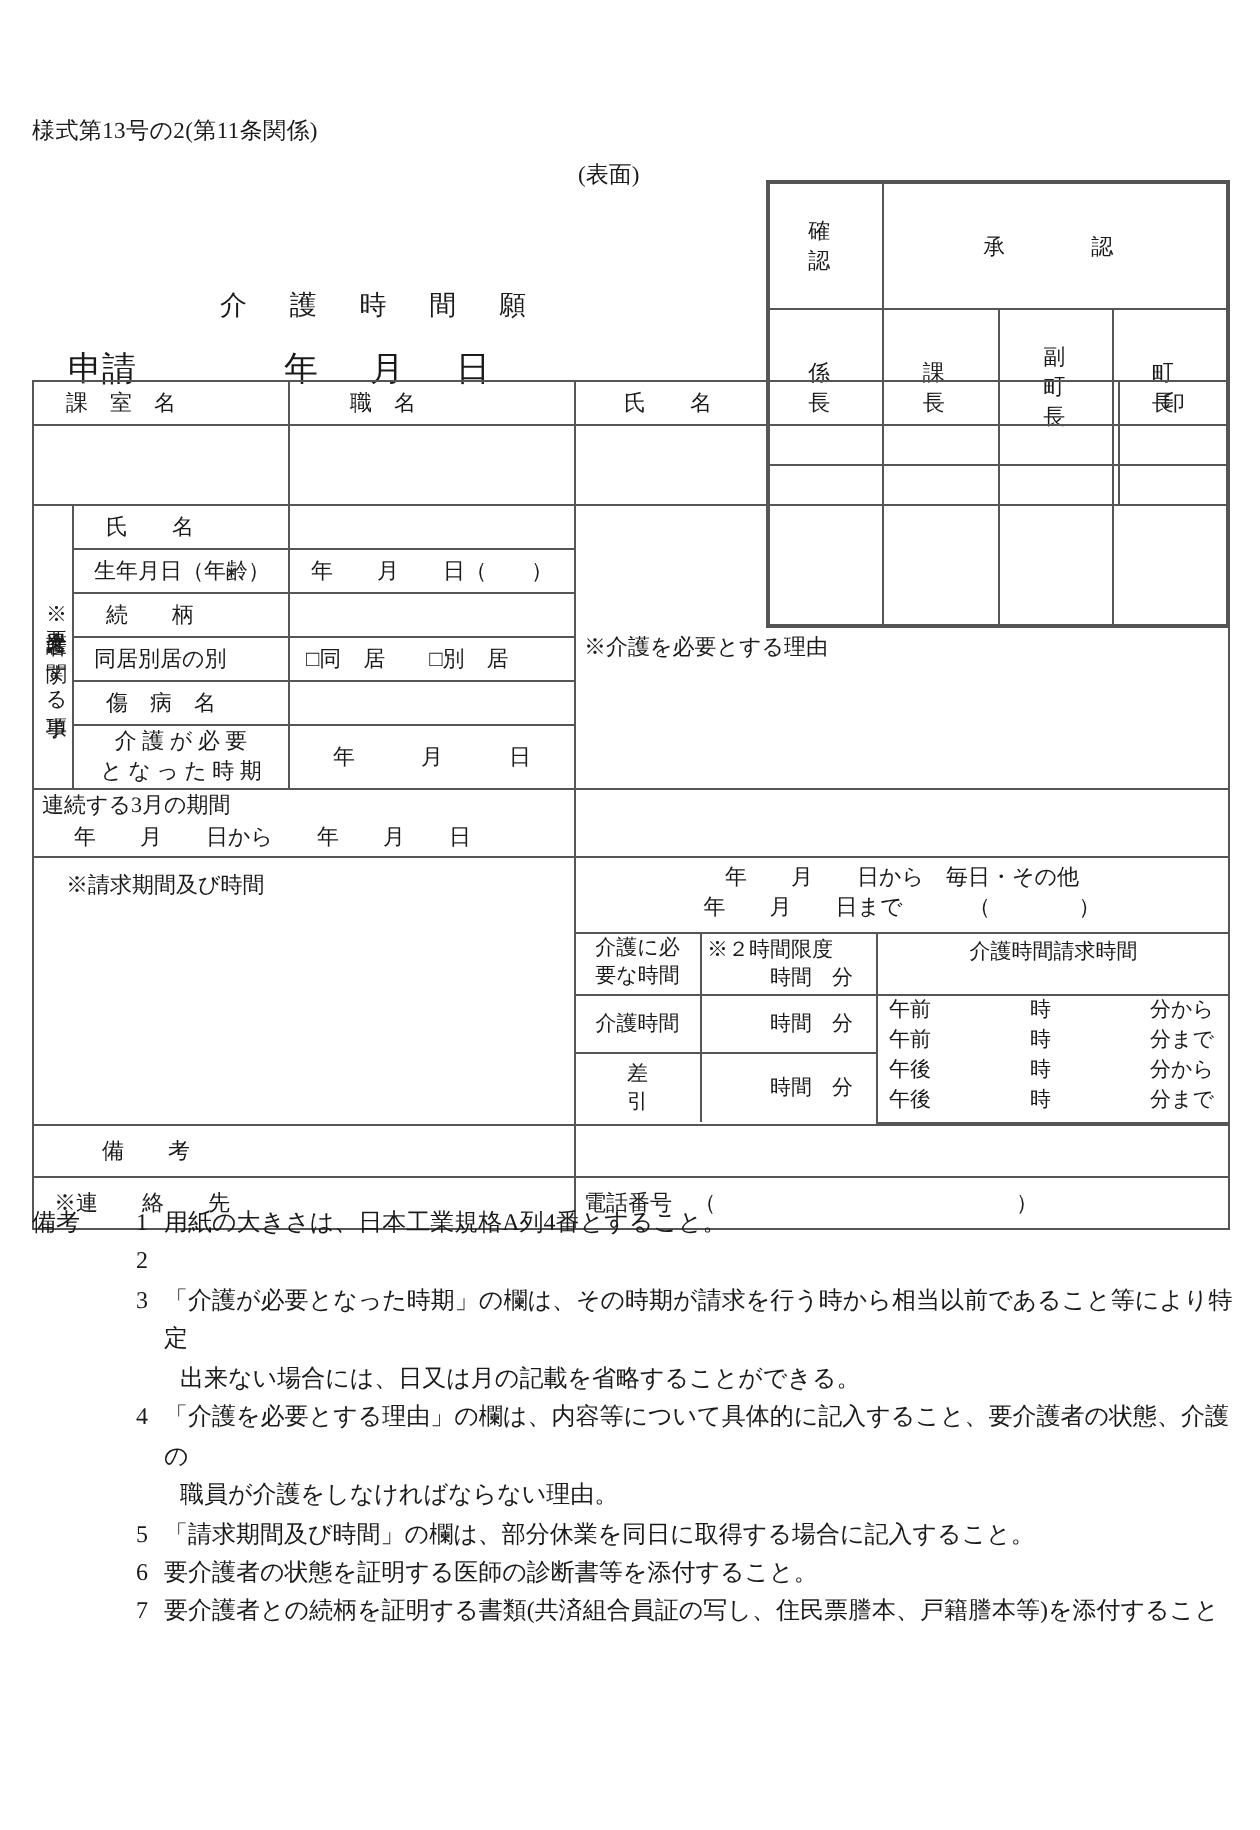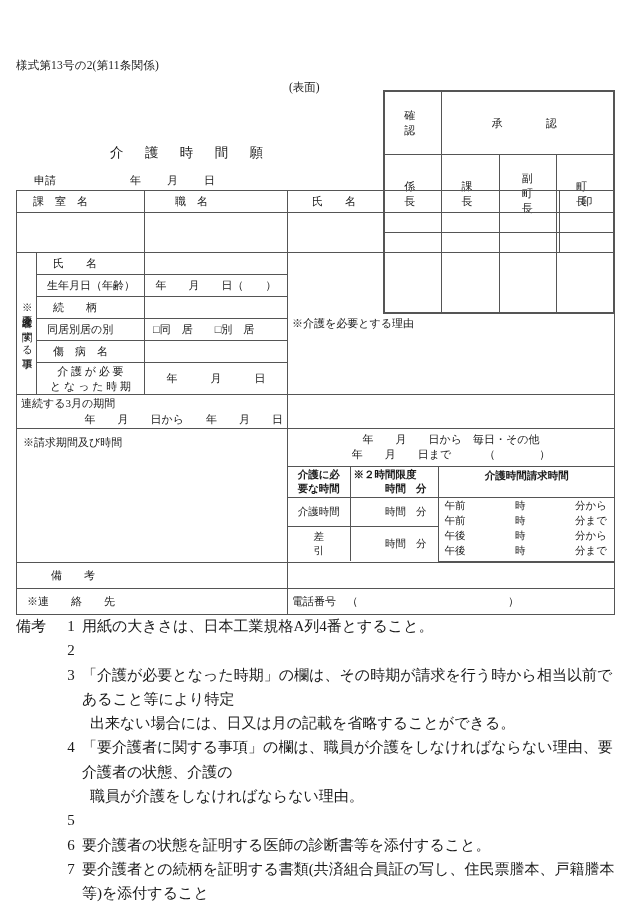--- a/index.html
+++ b/index.html
@@ -44,21 +44,21 @@
     left: 110px;
     top: 144px;
     font-size: 13.5px;
     letter-spacing: 9px;
     white-space: nowrap;
   }
   .apply-line {
     position: absolute;
     left: 34px;
     top: 173px;
-    font-size: 11px;
+    font-size: 17px;
     white-space: nowrap;
   }
   .apply-line .sp1 { display: inline-block; width: 74px; }
   .apply-line .sp2 { display: inline-block; width: 26px; }
   .apply-line .sp3 { display: inline-block; width: 26px; }
 
   
   .stamp {
     position: absolute;
     left: 383px;
@@ -136,40 +136,40 @@
     vertical-align: top;
     padding: 5px 6px;
     font-size: 11px;
   }
 
   .period-block {
     padding: 4px 6px 5px 6px;
     font-size: 11px;
     line-height: 1.45;
   }
-  .period-block .l2 { padding-left: 16px; text-align: right; }
+  .period-block .l2 { padding-left: 16px; }
 
   .two-line {
     line-height: 1.35;
     padding: 3px 0;
   }
 
   
   .sub {
     width: 100%;
     border-collapse: collapse;
     table-layout: fixed;
   }
   .sub td {
     border: 1px solid #555;
     font-size: 10.5px;
     padding: 1px 3px;
     vertical-align: middle;
   }
-  .sub td.nb-t { border-top: none; font-weight: bold; }
+  .sub td.nb-t { border-top: none; }
   .sub td.nb-l { border-left: none; }
   .sub td.nb-r { border-right: none; text-align: center; }
   .sub td.nb-b { border-bottom: none; }
 
   .hm-row {
     display: flex;
     justify-content: flex-end;
     gap: 10px;
     padding-right: 8px;
     white-space: nowrap;
@@ -193,23 +193,22 @@
     white-space: nowrap;
   }
   .tel .paren-gap { display: inline-block; width: 150px; }
 
   
   .notes {
     position: absolute;
     left: 16px;
     top: 602px;
     width: 604px;
-    font-size: 15px;
+    font-size: 12px;
     line-height: 1.62;
-    margin-top: 12px;
   }
   .note-row {
     display: flex;
     align-items: flex-start;
     white-space: normal;
   }
   .note-head {
     width: 44px;
     flex: none;
     text-align: left;
@@ -363,21 +362,21 @@
 
     <tr>
       <td colspan="3" class="period-block" style="height:34px">
         <div>連続する3月の期間</div>
         <div class="l2">年　　月　　日から　　年　　月　　日</div>
       </td>
       <td colspan="4" rowspan="1" style="border-bottom:1px solid #555"></td>
     </tr>
 
     <tr>
-      <td colspan="3" rowspan="2" class="lft" style="vertical-align:top;padding:6px 6px;height:110px">
+      <td colspan="3" rowspan="2" class="lft" style="vertical-align:top;padding:6px 16px;height:110px">
         <span>※請求期間及び時間</span>
       </td>
       <td colspan="4" class="ctr" style="height:34px;padding:3px 4px">
         <div style="line-height:1.4">
           <div>年　　月　　日から　毎日・その他</div>
           <div>年　　月　　日まで　　　（　　　　）</div>
         </div>
       </td>
     </tr>
 
@@ -490,26 +489,27 @@
     </div>
     <div class="note-row">
       <span class="note-head"></span>
       <span class="note-num">3</span>
       <span class="note-body">「介護が必要となった時期」の欄は、その時期が請求を行う時から相当以前であること等により特定</span>
     </div>
     <div class="note-cont">出来ない場合には、日又は月の記載を省略することができる。</div>
     <div class="note-row">
       <span class="note-head"></span>
       <span class="note-num">4</span>
-      <span class="note-body">「要介護者に関する事項」の欄は、職員が介護をしなければならない理由、要介護者の状態、介護の</span>
+      <span class="note-body">「介護を必要とする理由」の欄は、内容等について具体的に記入すること、要介護者の状態、介護の</span>
     </div>
     <div class="note-cont">職員が介護をしなければならない理由。</div>
     <div class="note-row">
       <span class="note-head"></span>
       <span class="note-num">5</span>
+      <span class="note-body">「請求期間及び時間」の欄は、部分休業を同日に取得する場合に記入すること。</span>
     </div>
     <div class="note-row">
       <span class="note-head"></span>
       <span class="note-num">6</span>
       <span class="note-body">要介護者の状態を証明する医師の診断書等を添付すること。</span>
     </div>
     <div class="note-row">
       <span class="note-head"></span>
       <span class="note-num">7</span>
       <span class="note-body">要介護者との続柄を証明する書類(共済組合員証の写し、住民票謄本、戸籍謄本等)を添付すること</span>

